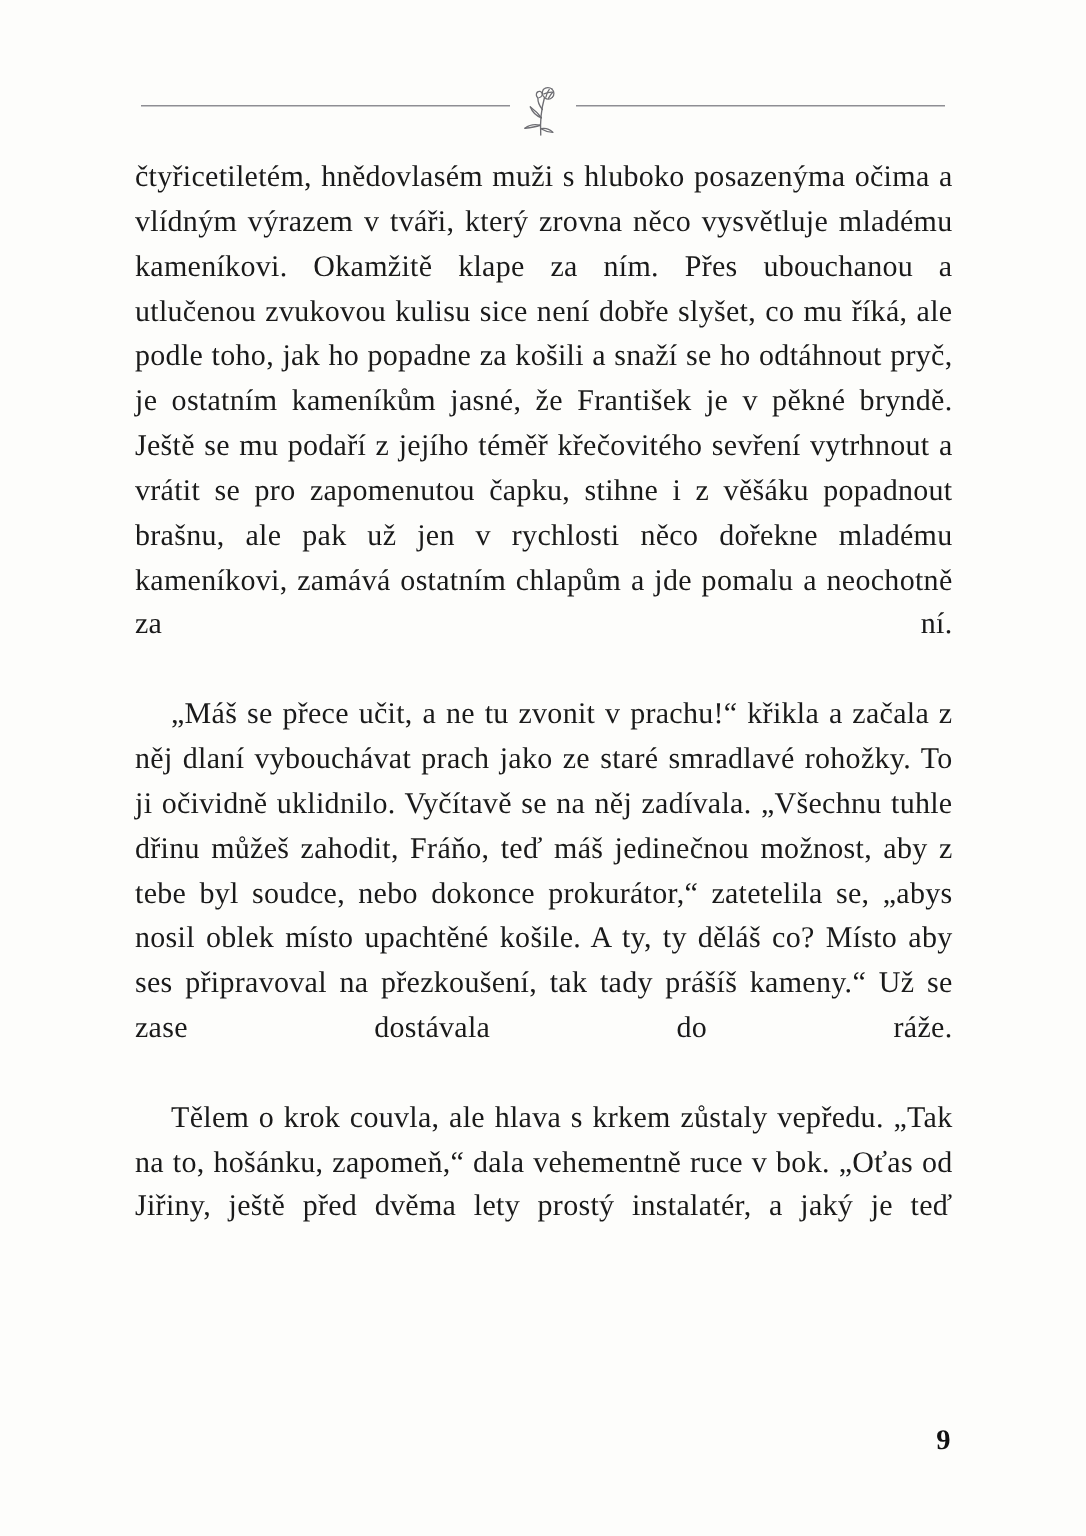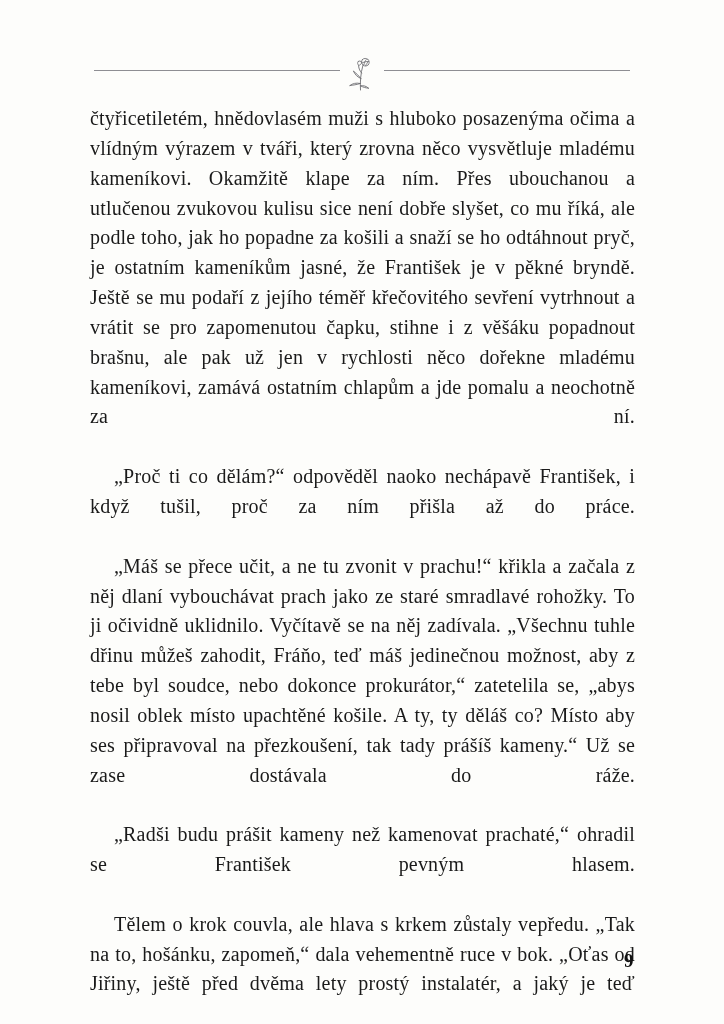--- a/index.html
+++ b/index.html
@@ -127,21 +127,19 @@
           <path d="M19.6 13.2 C18.4 12.2, 18.2 10.6, 19.2 9.5"></path>
           <path d="M19.2 9.5 C20.3 8.5, 21.8 8.8, 22.4 10.0"></path>
           <path d="M22.4 10.0 C22.9 11.3, 22.0 12.6, 20.7 13.0"></path>
         </g>
       </svg>
     </div>
   </div>
 
   <div class="text-block">
     <p class="para">čtyřicetiletém, hnědovlasém muži s hluboko posazenýma očima a vlídným výrazem v tváři, který zrovna něco vysvětluje mla­dému kameníkovi. Okamžitě klape za ním. Přes ubouchanou a utlučenou zvukovou kulisu sice není dobře slyšet, co mu říká, ale podle toho, jak ho popadne za košili a snaží se ho odtáh­nout pryč, je ostatním kameníkům jasné, že František je v pěkné bryndě. Ještě se mu podaří z jejího téměř křečovitého sevření vytrhnout a vrátit se pro zapomenutou čapku, stihne i z věšá­ku popadnout brašnu, ale pak už jen v rychlosti něco dořekne mladému kameníkovi, zamává ostatním chlapům a jde pomalu a neochotně za ní.</p>
-    <p class="para indent">„Proč ti co dělám?“ odpověděl naoko nechápavě František, i když tušil, proč za ním přišla až do práce.</p>
     <p class="para indent">„Máš se přece učit, a ne tu zvonit v prachu!“ křikla a začala z něj dlaní vybouchávat prach jako ze staré smradlavé rohožky. To ji očividně uklidnilo. Vyčítavě se na něj zadívala. „Všechnu tuhle dřinu můžeš zahodit, Fráňo, teď máš jedinečnou možnost, aby z tebe byl soudce, nebo dokonce prokurátor,“ zatetelila se, „abys nosil oblek místo upachtěné košile. A ty, ty děláš co? Místo aby ses připravoval na přezkoušení, tak tady prášíš kameny.“ Už se zase dostávala do ráže.</p>
-    <p class="para indent">„Radši budu prášit kameny než kamenovat prachaté,“ ohradil se František pevným hlasem.</p>
     <p class="para indent">Tělem o krok couvla, ale hlava s krkem zůstaly vepředu. „Tak na to, hošánku, zapomeň,“ dala vehementně ruce v bok. „Oťas od Jiřiny, ještě před dvěma lety prostý instalatér, a jaký je teď</p>
   </div>
 
   <div class="folio">9</div>
 
 </div>
 
 </body></html>

